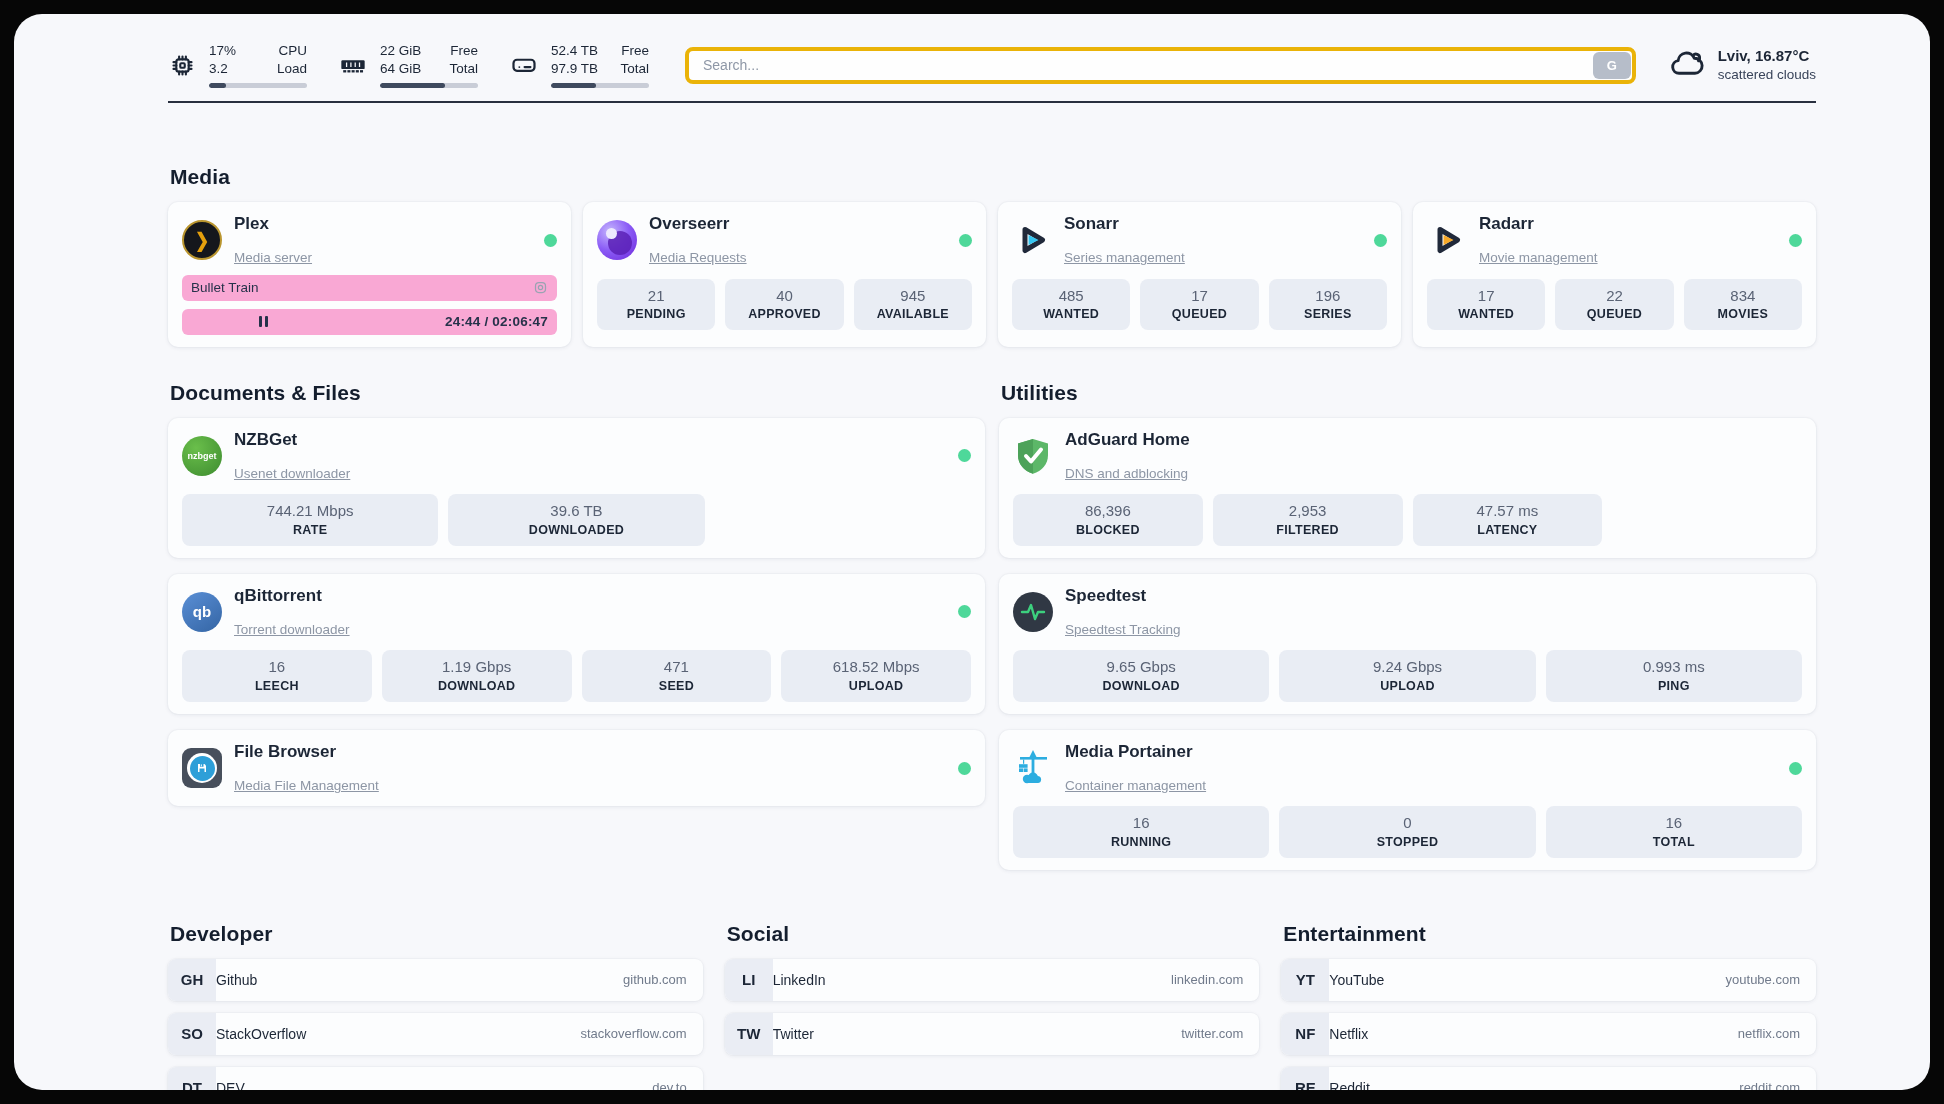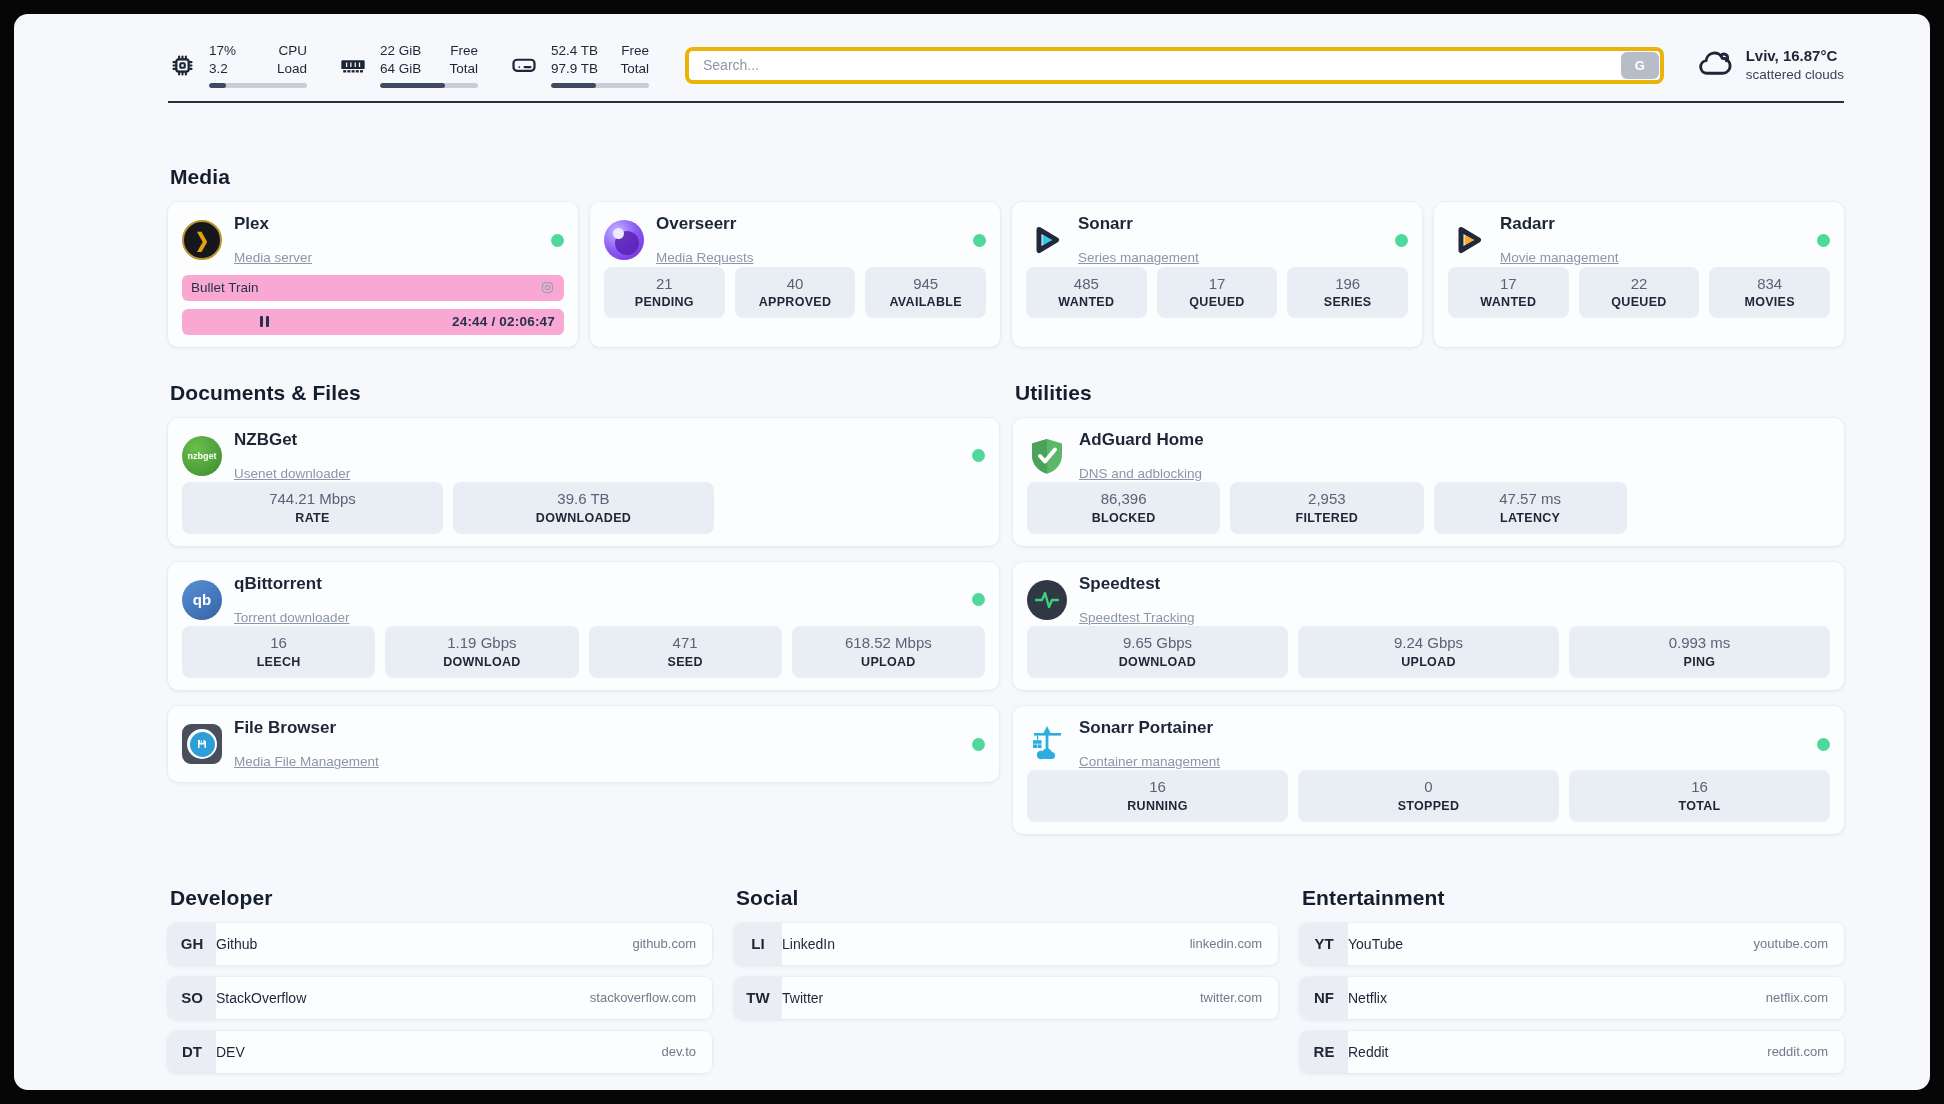--- a/index.html
+++ b/index.html
@@ -3,22 +3,22 @@
 <meta charset="utf-8">
 <style>
   * { box-sizing: border-box; }
   html,body { margin:0; padding:0; }
   body {
     width:1944px; height:1104px; background:#060606; overflow:hidden;
     font-family:"Liberation Sans", sans-serif;
     --ink:#1c2636; --sub:#8d96a5; --green:#4ed89a; --tile:#e9edf4; --card:#fcfdfe;
   }
   .panel {
-    position:absolute; inset:14px; background:#f7f8fb; border-radius:14px;
-    padding:24px 86px 0 154px; overflow:hidden;
+    position:absolute; inset:14px; background:#f7f8fb; border-radius:28px;
+    padding:24px 114px 0 154px; overflow:hidden;
   }
   
   .topbar { display:flex; align-items:center; height:54px; }
   .stats { display:flex; gap:32px; flex:none; }
   .stat { display:flex; align-items:center; gap:13px; }
   .stat-icon { width:28px; height:28px; flex:none; display:flex; align-items:center; justify-content:center; }
   .stat-body { display:flex; flex-direction:column; }
   .stat-text { display:flex; justify-content:space-between; gap:22px; min-width:98px; font-size:13.5px; font-weight:500; color:var(--ink); line-height:1.3; }
   .stat-col2 { text-align:right; }
   .stat-bar { margin-top:5px; height:5px; width:98px; border-radius:3px; background:#c9cdd7; overflow:hidden; }
@@ -44,21 +44,21 @@
   .media-grid { display:grid; grid-template-columns:repeat(4,1fr); gap:12px; align-items:stretch; }
   .card {
     background:var(--card); border-radius:10px; padding:12px 14px;
     box-shadow:0 1px 4px rgba(24,39,75,.08), 0 0 0 1px rgba(24,39,75,.02);
   }
   .app-head { display:flex; align-items:center; gap:12px; }
   .app-icon { width:40px; height:40px; flex:none; display:flex; align-items:center; justify-content:center; position:relative; }
   .app-title { font-size:17px; font-weight:600; color:var(--ink); line-height:1.2; }
   .app-sub { font-size:13.5px; color:var(--sub); margin-top:16px; line-height:1.2;text-decoration:underline; }
   .dot { width:13px; height:13px; border-radius:50%; background:var(--green); margin-left:auto; flex:none; align-self:center; }
-  .stats-row { display:grid; gap:10px; margin-top:0; }
+  .stats-row { display:grid; gap:10px; margin-top:12px; }
   .cols-3 { grid-template-columns:repeat(3,1fr); }
   .cols-4 { grid-template-columns:repeat(4,1fr); }
   .tile { background:var(--tile); border-radius:8px; text-align:center; padding:7px 4px 8px; }
   .tile-value { font-size:15px; color:#5a6375; line-height:1.3; }
   .tile-label { font-size:12.5px; font-weight:700; color:var(--ink); margin-top:2px; letter-spacing:.3px; line-height:1.2; }
   
   .plex-row {
     background:#f9a8d4; border-radius:6px; height:26px; display:flex; align-items:center;
     padding:0 9px; margin-top:8px; font-size:13.5px; color:#26324a; font-weight:500; position:relative; overflow:hidden;
   }
@@ -471,21 +471,21 @@
                 <rect x="6" y="16.2" width="8.6" height="3.6"></rect>
                 <rect x="6" y="20.4" width="4" height="3.6"></rect>
                 <rect x="10.6" y="20.4" width="4" height="3.6"></rect>
                 <circle cx="14" cy="31" r="4.2"></circle>
                 <circle cx="20" cy="29.5" r="5"></circle>
                 <circle cx="24.5" cy="31.5" r="3.6"></circle>
                 <rect x="11.5" y="30" width="15" height="5" rx="2.4"></rect>
               </svg>
             </div>
             <div class="app-meta">
-              <div class="app-title">Sonarr Portainer</div>
+              <div class="app-title">Media Portainer</div>
               <div class="app-sub">Container management</div>
             </div>
             <span class="dot"></span>
           </div>
           <div class="stats-row cols-3">
             <div class="tile">
               <div class="tile-value">16</div>
               <div class="tile-label">RUNNING</div>
             </div>
             <div class="tile">

